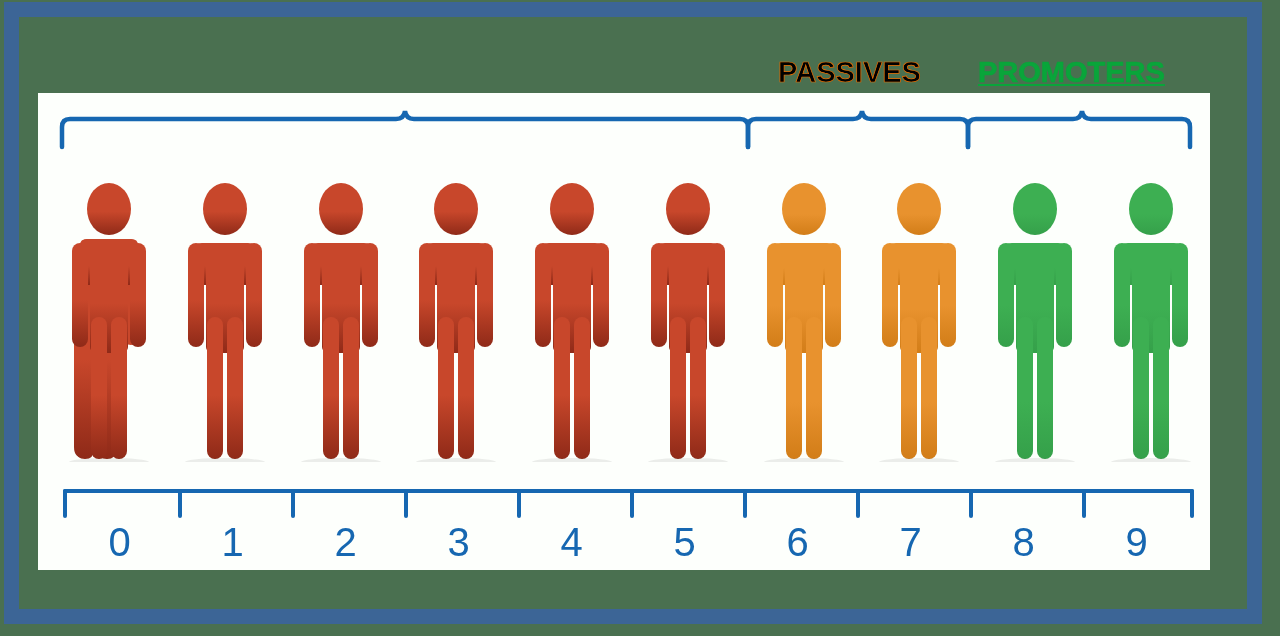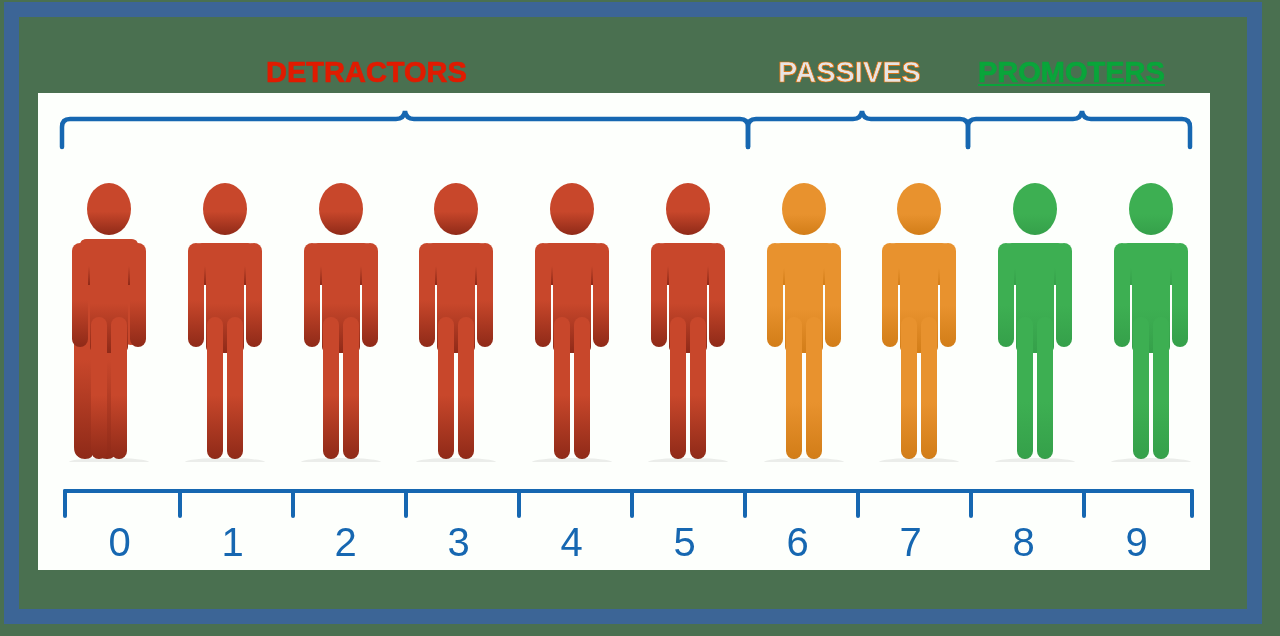--- a/index.html
+++ b/index.html
@@ -142,22 +142,21 @@
 </style>
 </head>
 <body>
 
 <div class="canvas">
 
   <div class="mat"></div>
   <div class="blue-frame"></div>
   <div class="panel"></div>
 
-  <div class="section-label label-detractors" style="color: rgb(224, 27, 0); -webkit-text-stroke: 0.7px rgb(224, 27, 0);">DETRACTORS</div>
-  <div class="section-label label-passives" style="color: #e5e5e5; -webkit-text-stroke: 0.7px rgb(240, 112, 0);">PASSIVES</div>
+  <div class="section-label label-passives" style="color: #000000; -webkit-text-stroke: 0.7px rgb(240, 112, 0);">PASSIVES</div>
   <div class="section-label label-promoters" style="color: rgb(9, 165, 58); -webkit-text-stroke: 0.7px rgb(9, 165, 58);">PROMOTERS</div>
 
   <svg class="brackets" viewBox="0 0 1280 636">
 
     <path d="M 62,147 L 62,127 Q 62,119 70,119 L 396,119 Q 404,119 405,111 Q 406,119 414,119 L 740,119 Q 748,119 748,127 L 748,147" fill="none" stroke="#1667b1" stroke-width="4.5" stroke-linecap="round"></path>
 
     <path d="M 748,147 L 748,127 Q 748,119 756,119 L 853,119 Q 861,119 862,111 Q 863,119 871,119 L 960,119 Q 968,119 968,127 L 968,147" fill="none" stroke="#1667b1" stroke-width="4.5" stroke-linecap="round"></path>
 
     <path d="M 968,147 L 968,127 Q 968,119 976,119 L 1073,119 Q 1081,119 1082,111 Q 1083,119 1091,119 L 1182,119 Q 1190,119 1190,127 L 1190,147" fill="none" stroke="#1667b1" stroke-width="4.5" stroke-linecap="round"></path>
   </svg>

